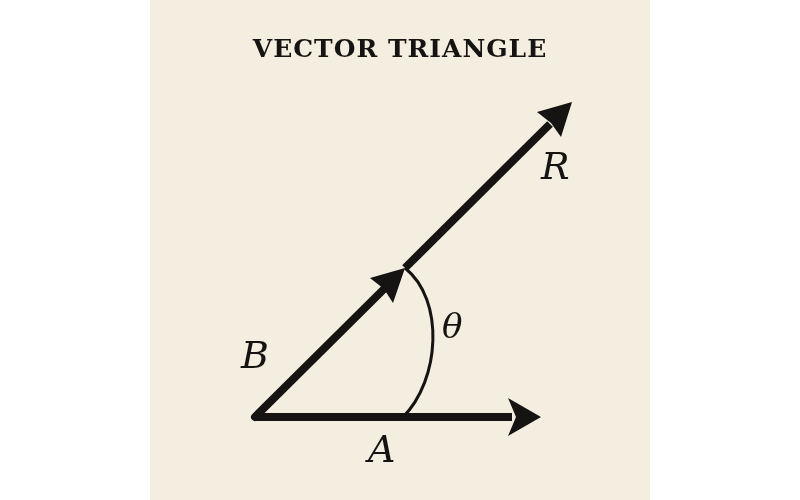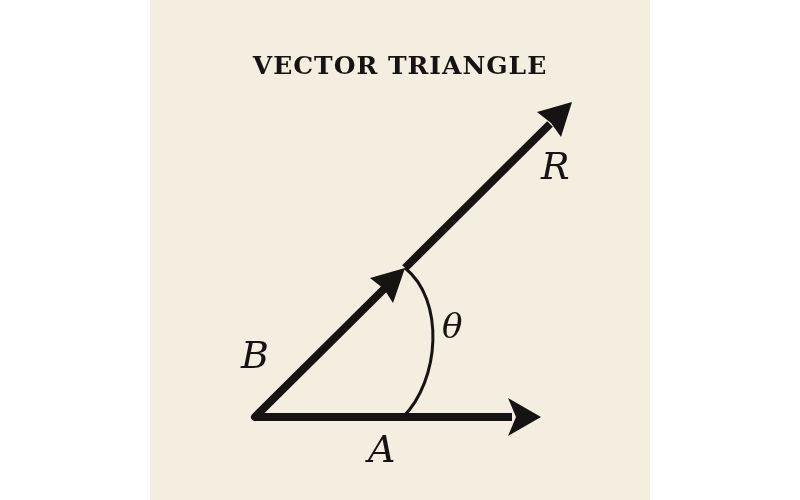--- a/index.html
+++ b/index.html
@@ -22,21 +22,20 @@
       position: absolute;
       left: 150px;
       top: 34px;
       width: 500px;
       text-align: center;
       font-family: "DejaVu Serif", serif;
       font-weight: bold;
       font-size: 25px;
       letter-spacing: 1px;
       color: #161412;
-      margin-top: 17px;
     }
     svg.diagram {
       position: absolute;
       left: 0;
       top: 0;
       width: 800px;
       height: 500px;
     }
     .label {
       position: absolute;

